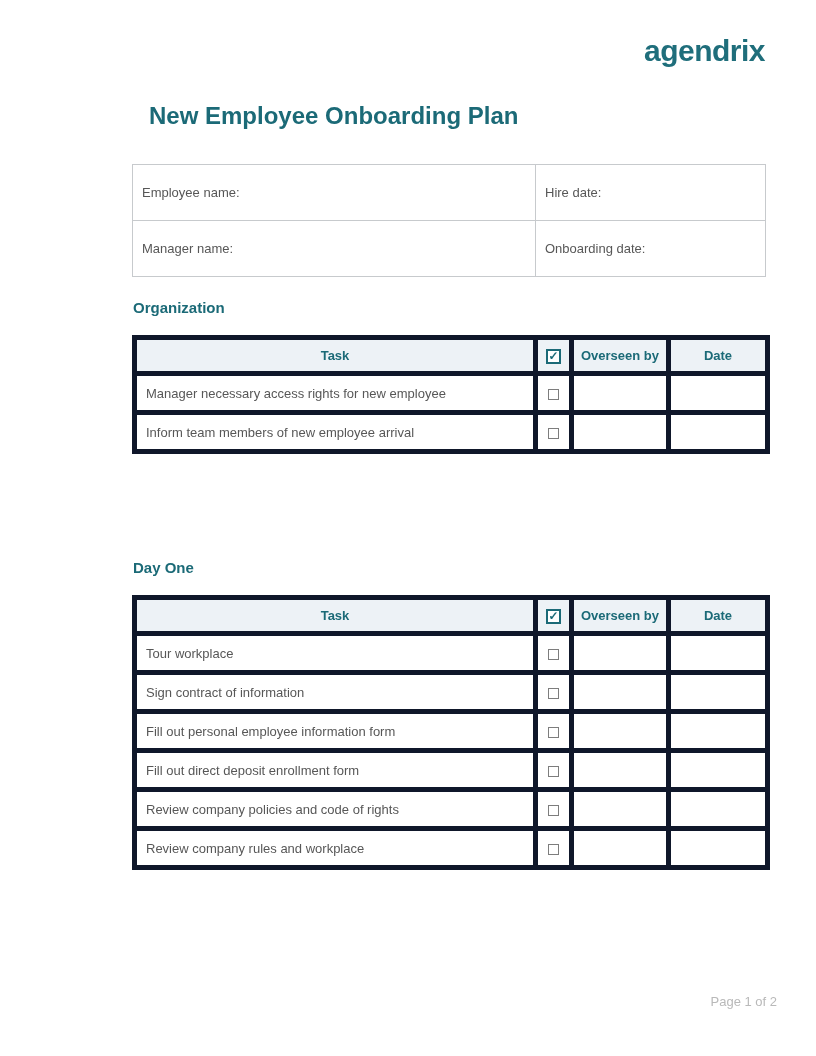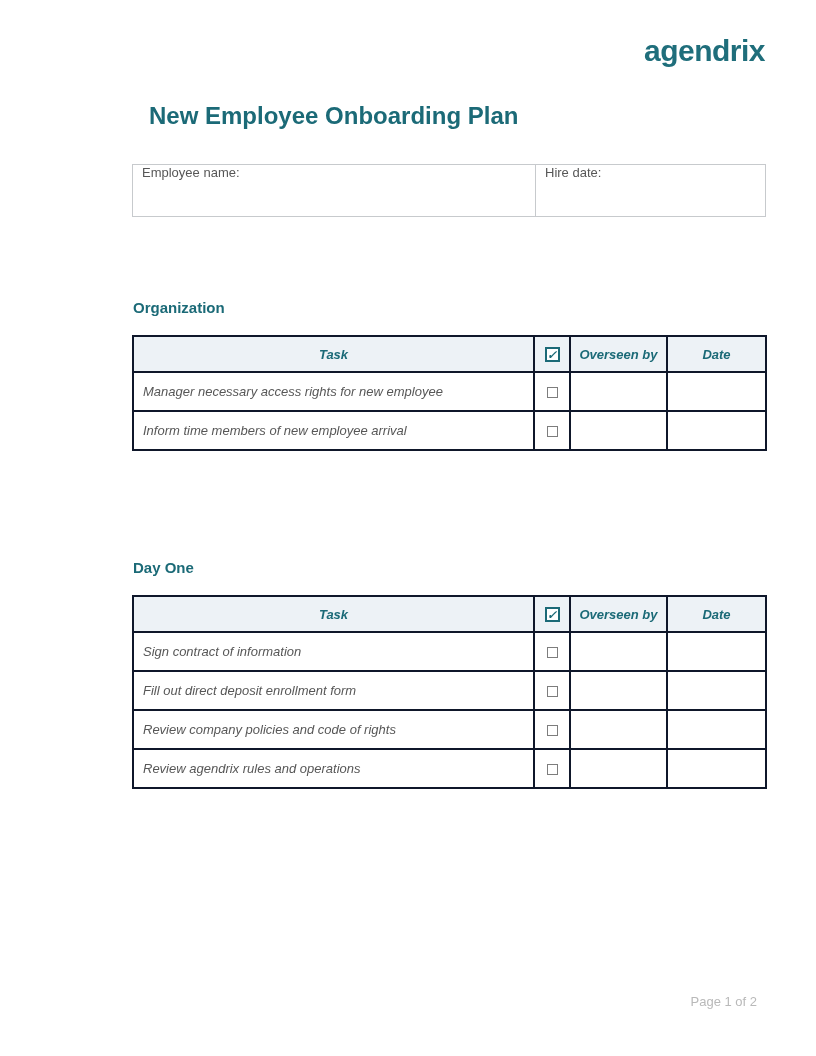--- a/index.html
+++ b/index.html
@@ -40,21 +40,21 @@
     top: 164px;
     left: 91px;
     width: 633px;
     border-collapse: collapse;
     table-layout: fixed;
   }
   .info-table td {
     border: 1px solid #c7cacd;
     height: 52px;
     vertical-align: top;
-    padding: 0 9px;
+    padding: 20px 9px;
     font-size: 13px;
     color: #575757;
   }
   .info-col-left  { width: 403px; }
   .info-col-right { width: 230px; }
 
   
   .section-heading {
     position: absolute;
     left: 92px;
@@ -70,22 +70,21 @@
     position: absolute;
     left: 91px;
     width: 633px;
     border-collapse: collapse;
     table-layout: fixed;
   }
   .table-organization { top: 335px; }
   .table-day-one      { top: 595px; }
 
   .task-table th, .task-table td {
-    border: 2px solid #0f172a;
-    font-style: italic;
+    border: 5px solid #0f172a;
   }
   .task-table th {
     background: #edf2f6;
     height: 36px;
     font-size: 13px;
     font-weight: bold;
     color: #1b6a77;
     text-align: center;
     vertical-align: middle;
   }
@@ -124,39 +123,43 @@
     height: 11px;
     border: 1.5px solid #7d7d7d;
     background: #ffffff;
     vertical-align: middle;
     cursor: pointer;
   }
 
   .page-footer {
     position: absolute;
     top: 994px;
-    right: 100px;
+    right: 80px;
     font-size: 13px;
     color: #b9b9b9;
   }
 </style>
 </head>
 <body>
 
 <div class="page">
 
   <div class="logo">agendrix</div>
 
   <h1 class="doc-title">New Employee Onboarding Plan</h1>
 
   <table class="info-table">
     <tbody>
       <tr>
         <td class="info-col-left">Employee name:</td>
         <td class="info-col-right">Hire date:</td>
+      </tr>
+      <tr>
+        <td class="info-col-left">Manager name:</td>
+        <td class="info-col-right">Onboarding date:</td>
       </tr>
     </tbody>
   </table>
 
   <h2 class="section-heading heading-organization">Organization</h2>
 
   <table class="task-table table-organization">
     <thead>
       <tr>
         <th class="col-task">Task</th>
@@ -166,60 +169,72 @@
       </tr>
     </thead>
     <tbody>
       <tr>
         <td class="cell-task">Manager necessary access rights for new employee</td>
         <td class="cell-check"><span class="row-check"></span></td>
         <td></td>
         <td></td>
       </tr>
       <tr>
-        <td class="cell-task">Inform time members of new employee arrival</td>
+        <td class="cell-task">Inform team members of new employee arrival</td>
         <td class="cell-check"><span class="row-check"></span></td>
         <td></td>
         <td></td>
       </tr>
     </tbody>
   </table>
 
   <h2 class="section-heading heading-day-one">Day One</h2>
 
   <table class="task-table table-day-one">
     <thead>
       <tr>
         <th class="col-task">Task</th>
         <th class="col-check"><span class="hdr-check">✓</span></th>
         <th class="col-overseen">Overseen by</th>
         <th class="col-date">Date</th>
       </tr>
     </thead>
     <tbody>
       <tr>
+        <td class="cell-task">Tour workplace</td>
+        <td class="cell-check"><span class="row-check"></span></td>
+        <td></td>
+        <td></td>
+      </tr>
+      <tr>
         <td class="cell-task">Sign contract of information</td>
         <td class="cell-check"><span class="row-check"></span></td>
         <td></td>
         <td></td>
       </tr>
       <tr>
+        <td class="cell-task">Fill out personal employee information form</td>
+        <td class="cell-check"><span class="row-check"></span></td>
+        <td></td>
+        <td></td>
+      </tr>
+      <tr>
         <td class="cell-task">Fill out direct deposit enrollment form</td>
         <td class="cell-check"><span class="row-check"></span></td>
         <td></td>
         <td></td>
       </tr>
       <tr>
         <td class="cell-task">Review company policies and code of rights</td>
         <td class="cell-check"><span class="row-check"></span></td>
         <td></td>
         <td></td>
       </tr>
       <tr>
-        <td class="cell-task">Review agendrix rules and operations</td>
+        <td class="cell-task">Review company rules and workplace</td>
         <td class="cell-check"><span class="row-check"></span></td>
         <td></td>
         <td></td>
       </tr>
     </tbody>
   </table>
 
   <div class="page-footer">Page 1 of 2</div>
 
 </div>

